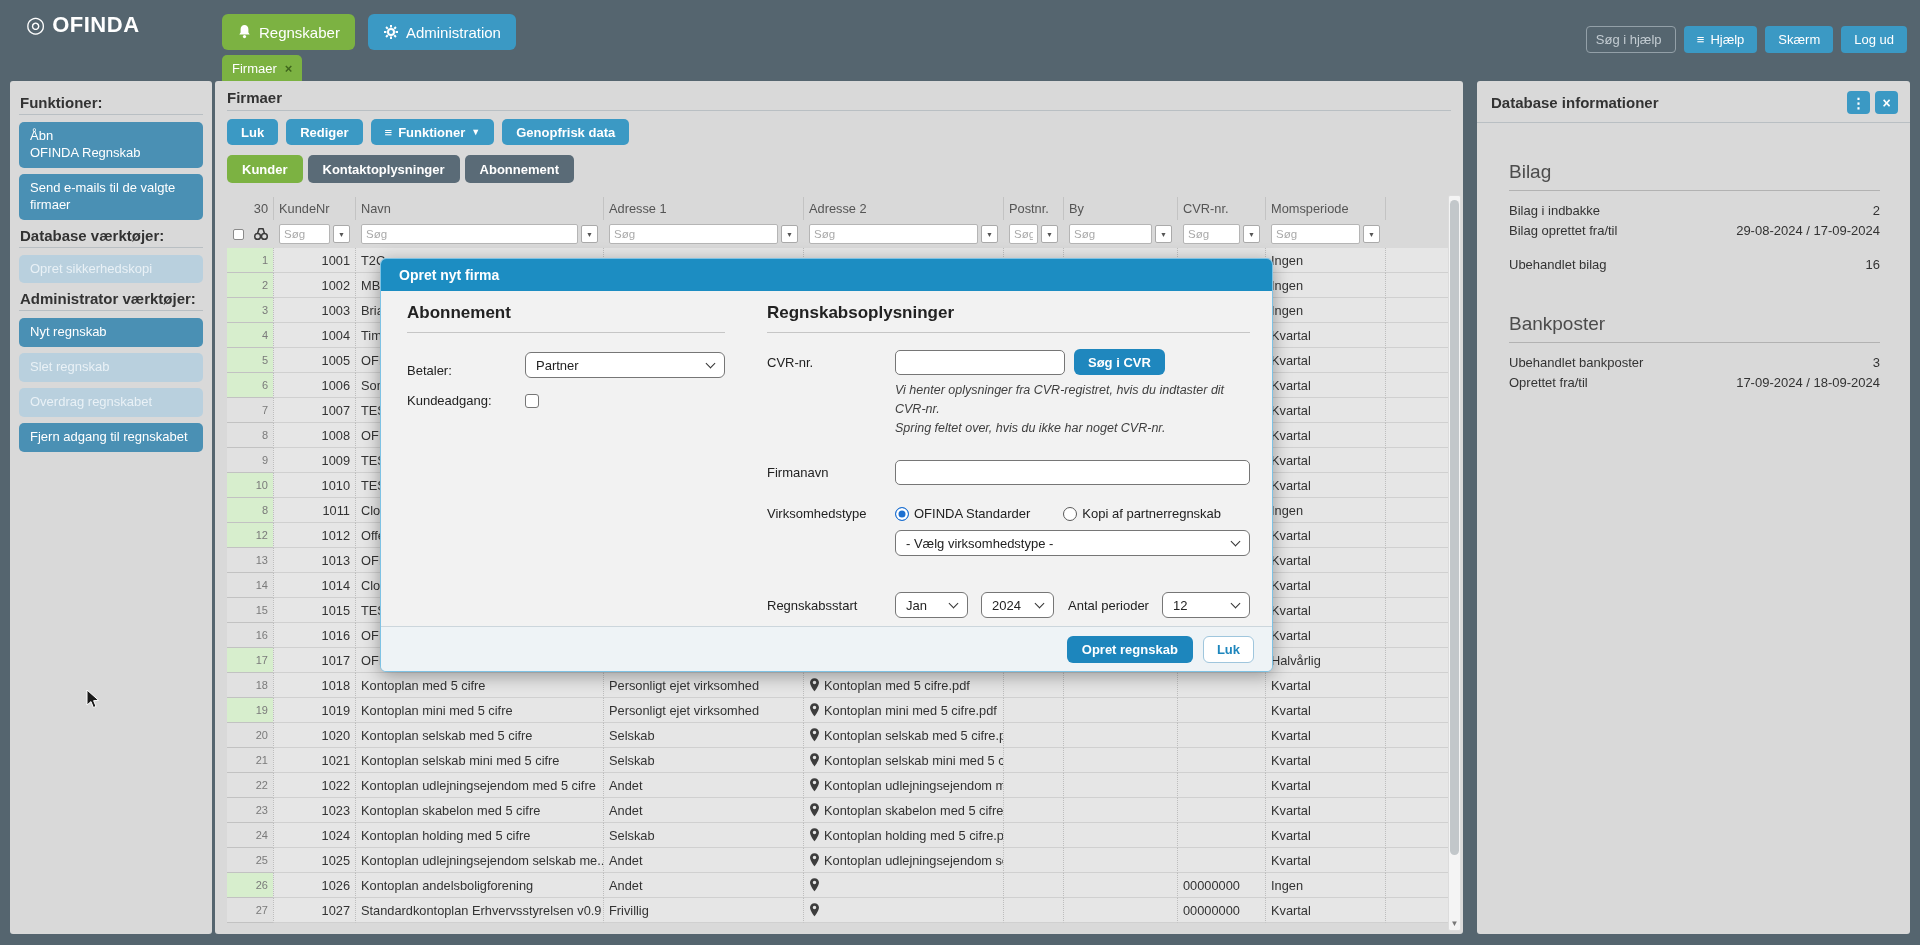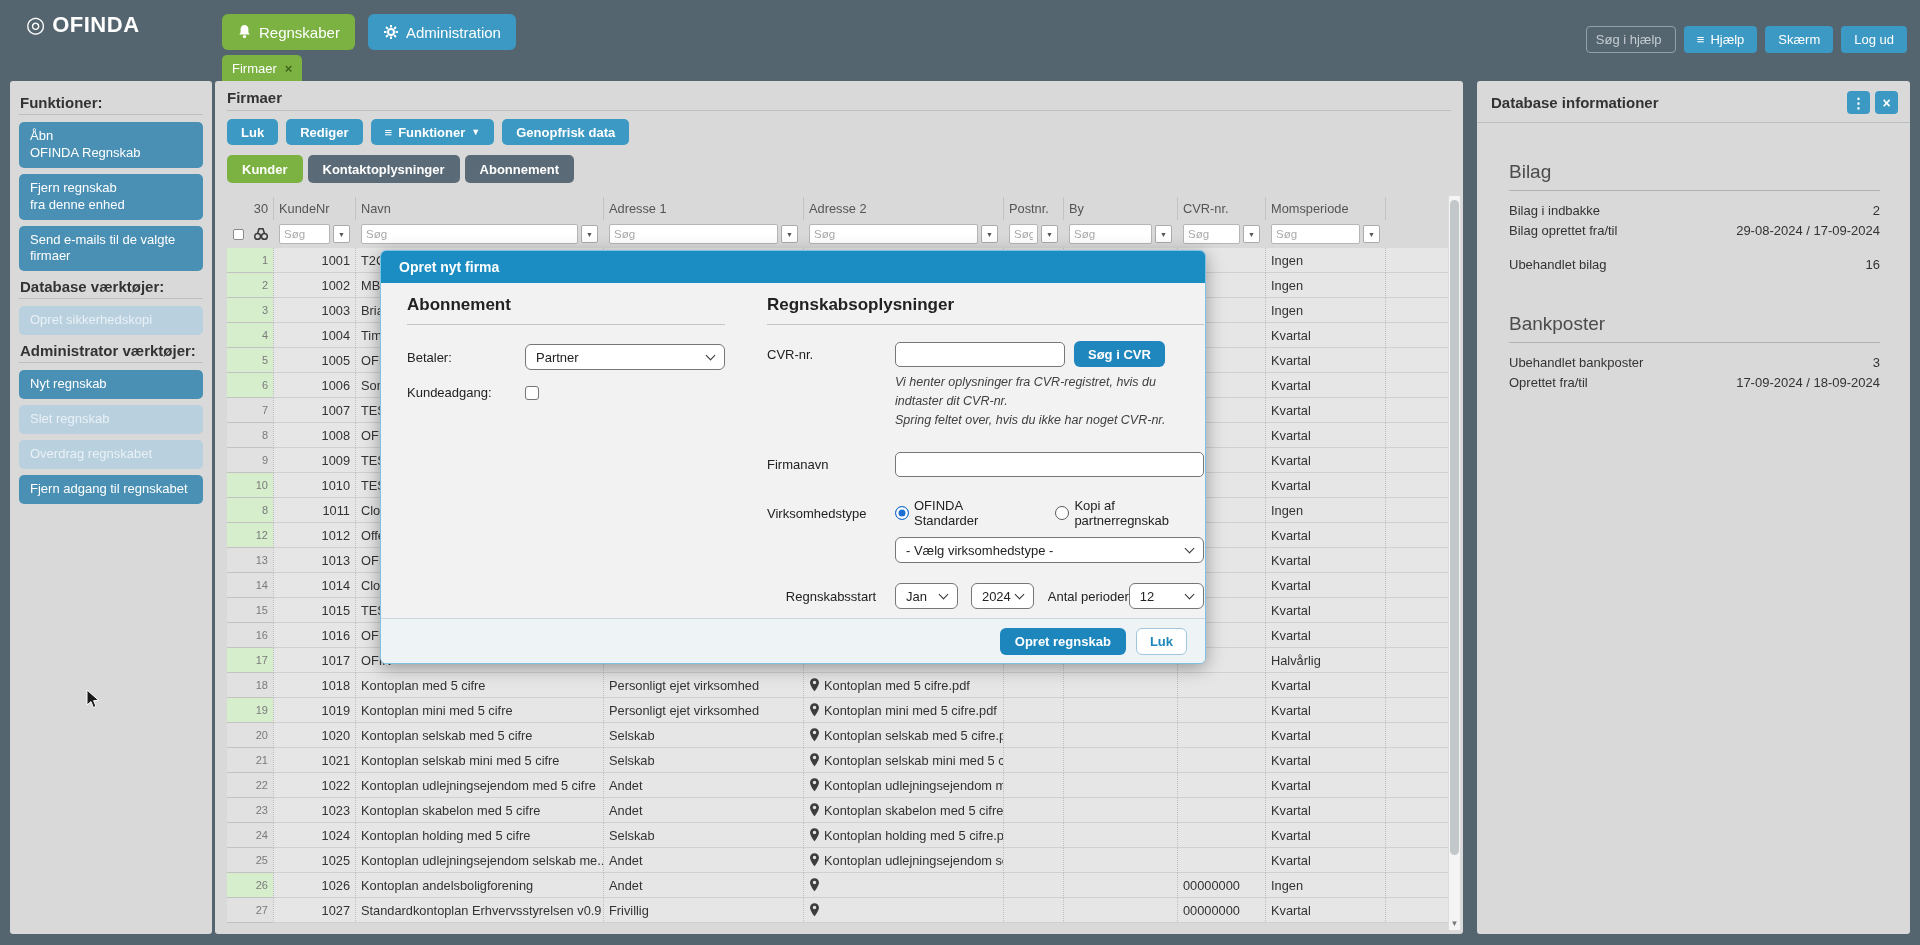--- a/index.html
+++ b/index.html
@@ -88,21 +88,21 @@
           align-items:center;justify-content:center;line-height:1;}
   .ip-hr{border-top:1px solid #b9bfc3;margin:8px 0 0;}
   .ip-body{padding:0 30px 0 32px;}
   .ip-section-h{font-size:19px;color:#4c4c4c;margin-top:38px;}
   .ip-section-hr{border-top:1px solid #b2b2b2;margin:7px 0 10px;}
   .ip-row{display:flex;font-size:13px;color:#333;line-height:20px;}
   .ip-row .lab{flex:1;}
   .ip-row.gap{margin-top:14px;}
 
   
-  .modal{position:absolute;left:380px;top:250px;width:826px;height:414px;background:#f2f2f2;
+  .modal{position:absolute;left:380px;top:258px;width:893px;height:414px;background:#f2f2f2;
          border:1px solid #7ec2e4;border-radius:6px;box-shadow:0 4px 18px rgba(0,0,0,.35);}
   .m-title{height:32px;background:var(--mblue);border-radius:5px 5px 0 0;color:#fff;font-size:14px;
            font-weight:700;display:flex;align-items:center;padding:0 18px;}
   .m-body{display:flex;padding:12px 22px 0 26px;}
   .m-left{width:318px;flex:none;margin-right:42px;}
   .m-right{flex:1;}
   .m-h{font-size:17px;font-weight:700;color:#222;padding-bottom:9px;border-bottom:1px solid #c6c6c6;}
   .f-row{display:flex;align-items:center;}
   .f-lab{flex:none;font-size:13px;color:#222;}
   .m-left .f-lab{width:118px;}
@@ -179,22 +179,20 @@
   <div class="doc-tab">
     <span>Firmaer</span>
     <span class="x">×</span>
   </div>
 
   <div class="panel" id="sidebar">
       <div class="side-heading">Funktioner:</div>
       <div class="side-hr"></div>
       <div class="side-btn">Åbn
 OFINDA Regnskab</div>
-      <div class="side-btn">Fjern regnskab
-fra denne enhed</div>
       <div class="side-btn">Send e-mails til de valgte
 firmaer</div>
       <div class="side-heading">Database værktøjer:</div>
       <div class="side-hr"></div>
       <div class="side-btn disabled">Opret sikkerhedskopi</div>
       <div class="side-heading">Administrator værktøjer:</div>
       <div class="side-hr"></div>
       <div class="side-btn">Nyt regnskab</div>
       <div class="side-btn disabled">Slet regnskab</div>
       <div class="side-btn disabled">Overdrag regnskabet</div>
@@ -723,21 +721,21 @@
           <span class="val">17-09-2024 / 18-09-2024</span>
         </div>
       </div>
   </div>
 
   <div class="modal">
     <div class="m-title">Opret nyt firma</div>
     <div class="m-body">
       <div class="m-left">
         <div class="m-h">Abonnement</div>
-        <div class="f-row" style="margin-top:19px;">
+        <div class="f-row" style="margin-top:19px;align-items:flex-end;">
           <span class="f-lab">Betaler:</span>
           <div class="sel" style="flex:1;">
             <span>Partner</span>
             <span class="chev"></span>
           </div>
         </div>
         <div class="f-row" style="margin-top:15px;">
           <span class="f-lab">Kundeadgang:</span>
           <span class="cb"></span>
         </div>
@@ -764,21 +762,21 @@
           <span class="radio" style="margin-left:33px;"></span>
           <span class="r-lab">Kopi af partnerregnskab</span>
         </div>
         <div class="f-row" style="margin-top:9px;">
           <span class="f-lab"></span>
           <div class="sel" style="flex:1;">
             <span>- Vælg virksomhedstype -</span>
             <span class="chev"></span>
           </div>
         </div>
-        <div class="f-row" style="margin-top:20px;text-align:center;">
+        <div class="f-row" style="margin-top:36px;">
           <span class="f-lab">Regnskabsstart</span>
           <div class="sel" style="width:73px;">
             <span>Jan</span>
             <span class="chev"></span>
           </div>
           <div class="sel" style="width:73px;margin-left:13px;">
             <span>2024</span>
             <span class="chev"></span>
           </div>
           <span class="f-lab" style="width:auto;margin-left:14px;">Antal perioder</span>

